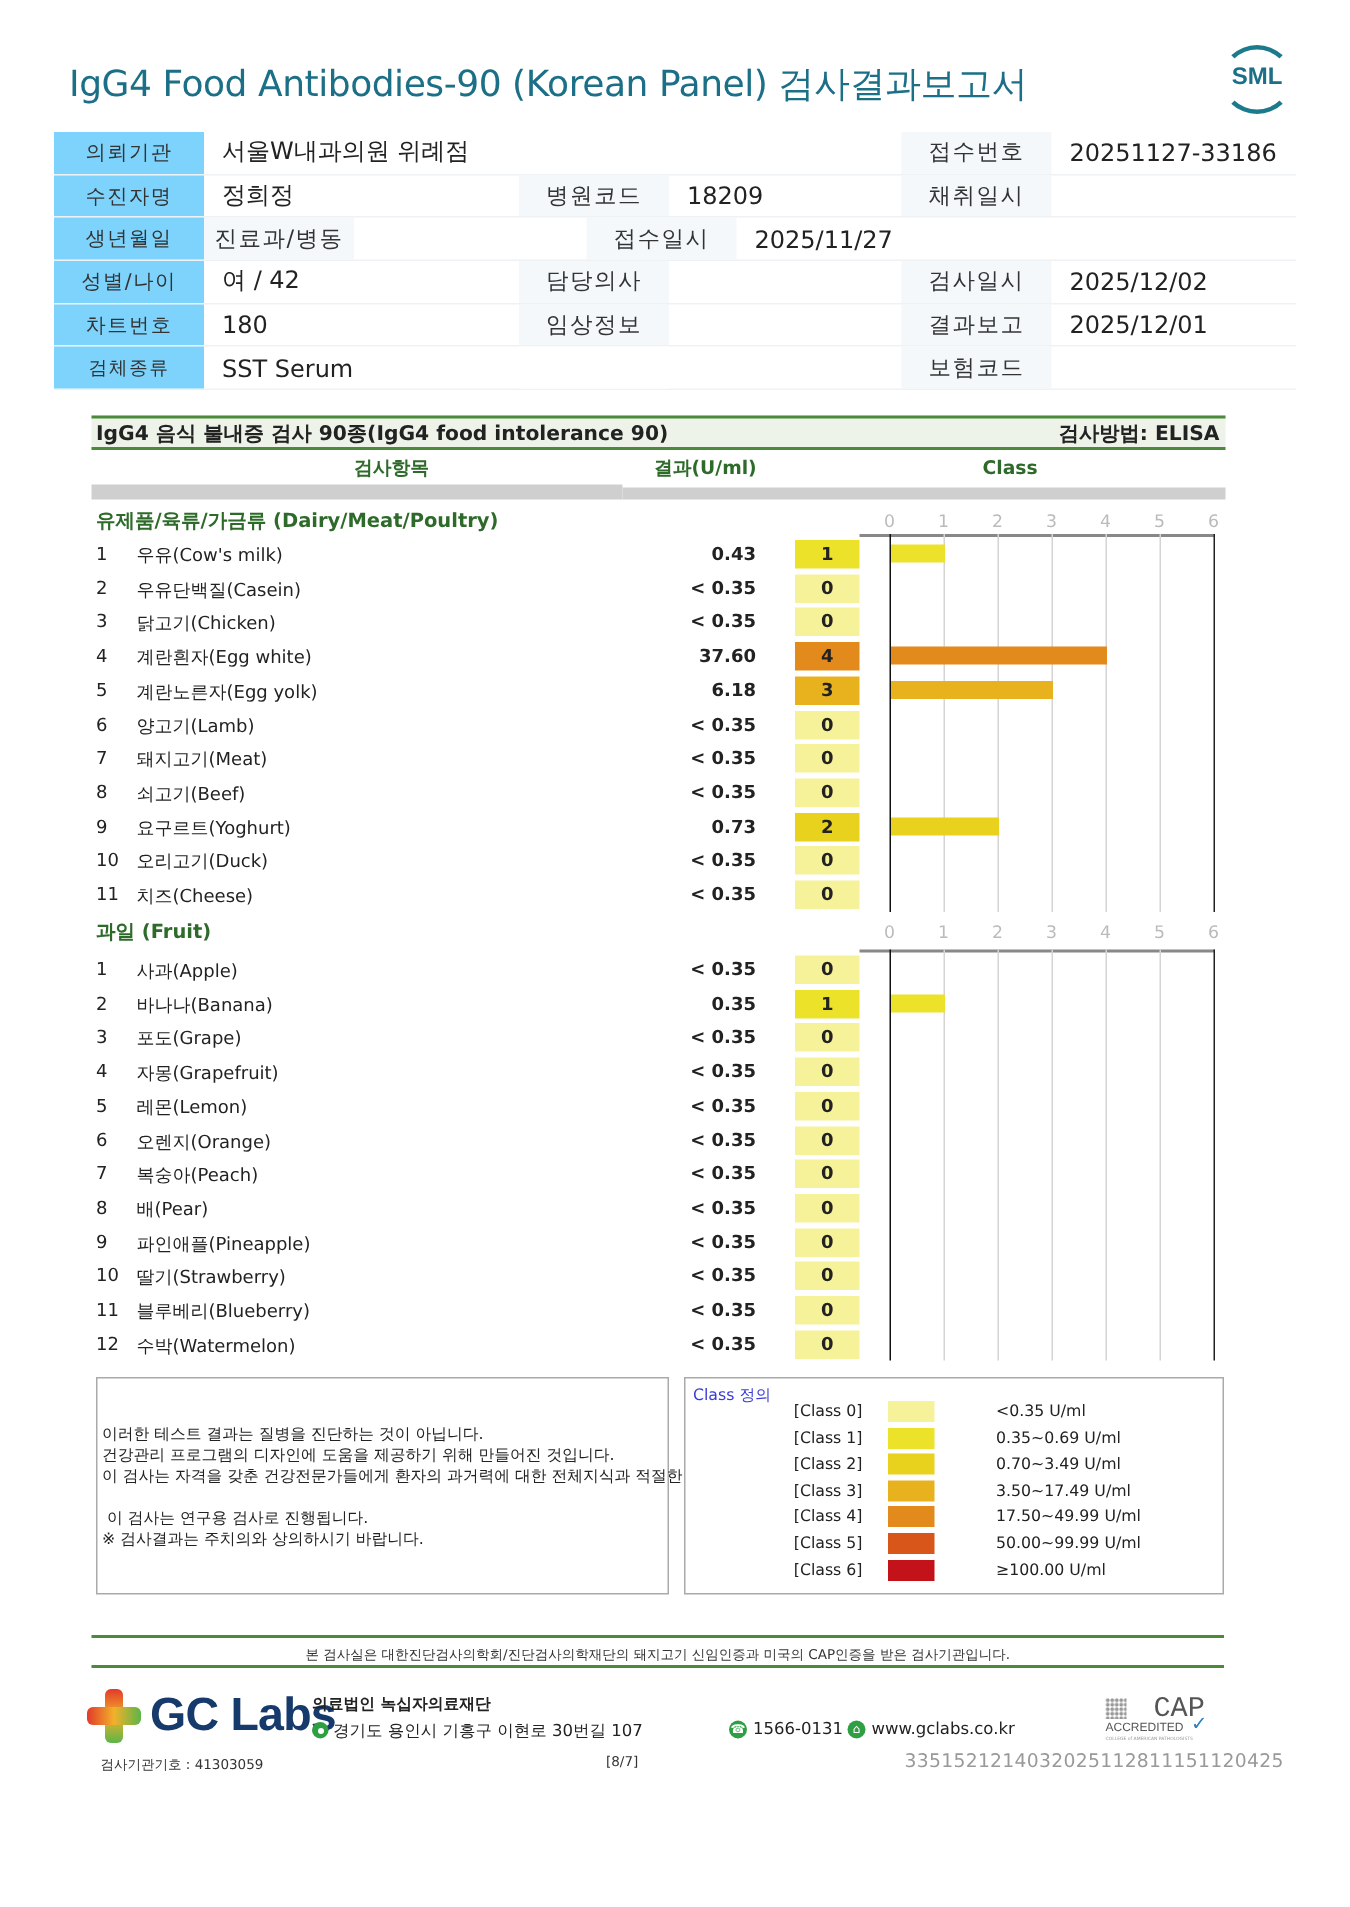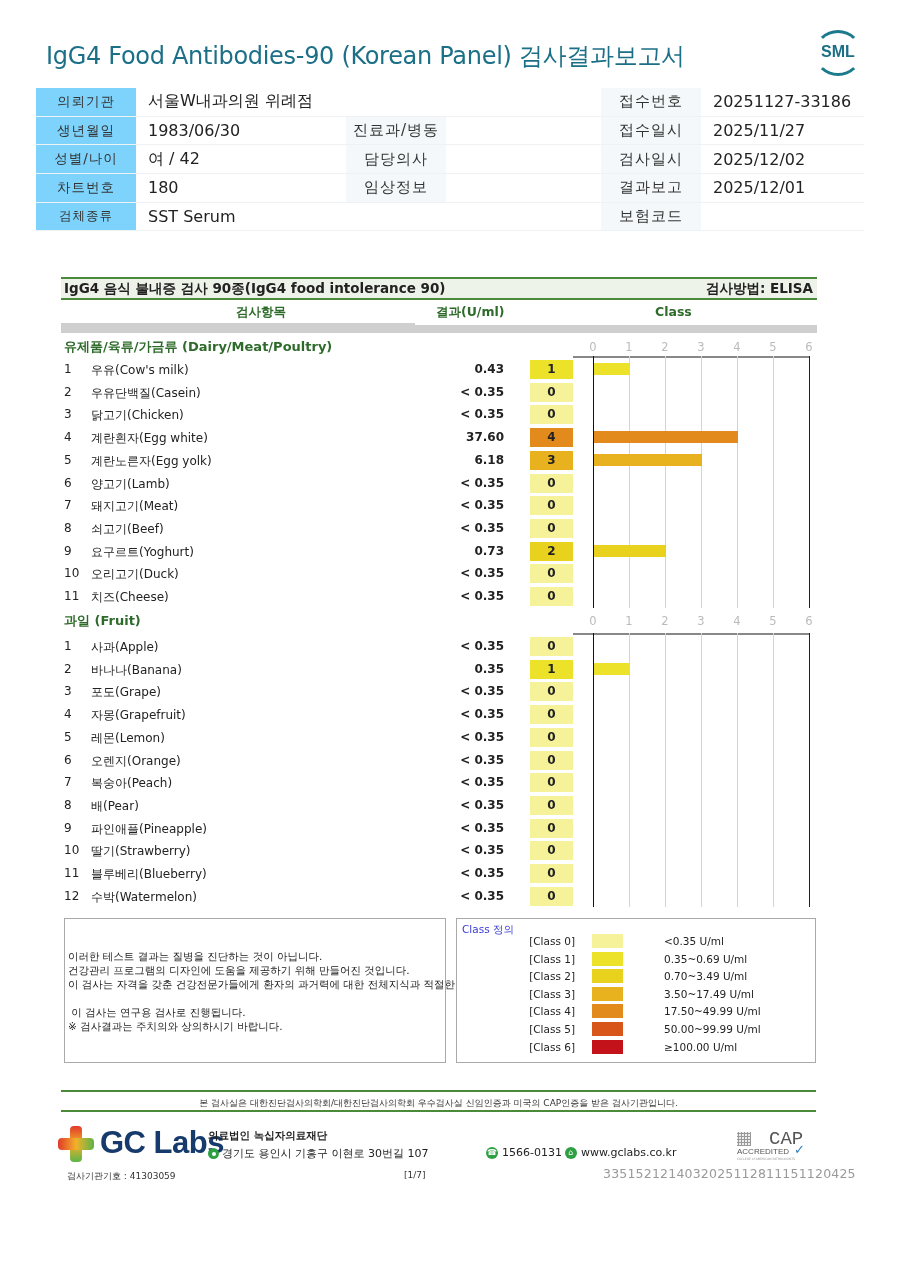--- a/index.html
+++ b/index.html
@@ -91,22 +91,29 @@
 <div class="info" id="info">
     <div class="info-row">
       <div class="lab">의뢰기관</div>
       <div class="val v1">서울W내과의원 위례점</div>
       <div class="lab lab2" style="background: rgb(255, 255, 255);"></div>
       <div class="val v2"></div>
       <div class="lab lab3">접수번호</div>
       <div class="val v3">20251127-33186</div>
     </div>
     <div class="info-row">
+      <div class="lab">수진자명</div>
+      <div class="val v1">정희정</div>
+      <div class="lab lab2">병원코드</div>
+      <div class="val v2">18209</div>
+      <div class="lab lab3">채취일시</div>
+      <div class="val v3"></div>
+    </div>
+    <div class="info-row">
       <div class="lab">생년월일</div>
-      <div class="val v1">1983/06/30</div>
       <div class="lab lab2">진료과/병동</div>
       <div class="val v2"></div>
       <div class="lab lab3">접수일시</div>
       <div class="val v3">2025/11/27</div>
     </div>
     <div class="info-row">
       <div class="lab">성별/나이</div>
       <div class="val v1">여 / 42</div>
       <div class="lab lab2">담당의사</div>
       <div class="val v2"></div>
@@ -371,21 +378,21 @@
       <span class="range">50.00~99.99 U/ml</span>
     </div>
     <div class="legend-row" style="top: 119.6px;">
       <span class="lname">[Class 6]</span>
       <span class="swatch" style="background: rgb(196, 18, 26);"></span>
       <span class="range">≥100.00 U/ml</span>
     </div>
   </div>
 
 <div class="footer-line" style="top:1090px"></div>
-<div class="footer-text">본 검사실은 대한진단검사의학회/대한진단검사의학회 우수검사실 신임인증과 미국의 CAP인증을 받은 검사기관입니다.</div>
+<div class="footer-text">본 검사실은 대한진단검사의학회/진단검사의학재단의 돼지고기 신임인증과 미국의 CAP인증을 받은 검사기관입니다.</div>
 <div class="footer-line" style="top:1110px"></div>
 
 <div class="gc-logo">
     <div class="v"></div>
     <div class="h"></div>
   </div>
 <div class="gc-name">GC Labs</div>
 <div class="org">의료법인 녹십자의료재단</div>
 <div class="addr">
   <span class="pin"></span>
@@ -400,14 +407,14 @@
   <span>www.gclabs.co.kr</span>
 </div>
 <div class="cap-logo">
   <div class="dots"></div>
   <div class="cap-t">CAP</div>
   <div class="acc">ACCREDITED</div>
   <div class="chk">✓</div>
   <div class="col">COLLEGE of AMERICAN PATHOLOGISTS</div>
 </div>
 <div class="inst-code">검사기관기호 : 41303059</div>
-<div class="page-num">[1/7]</div>
+<div class="page-num">[8/7]</div>
 <div class="barcode-num">3351521214032025112811151120425</div>
 
 </body></html>

